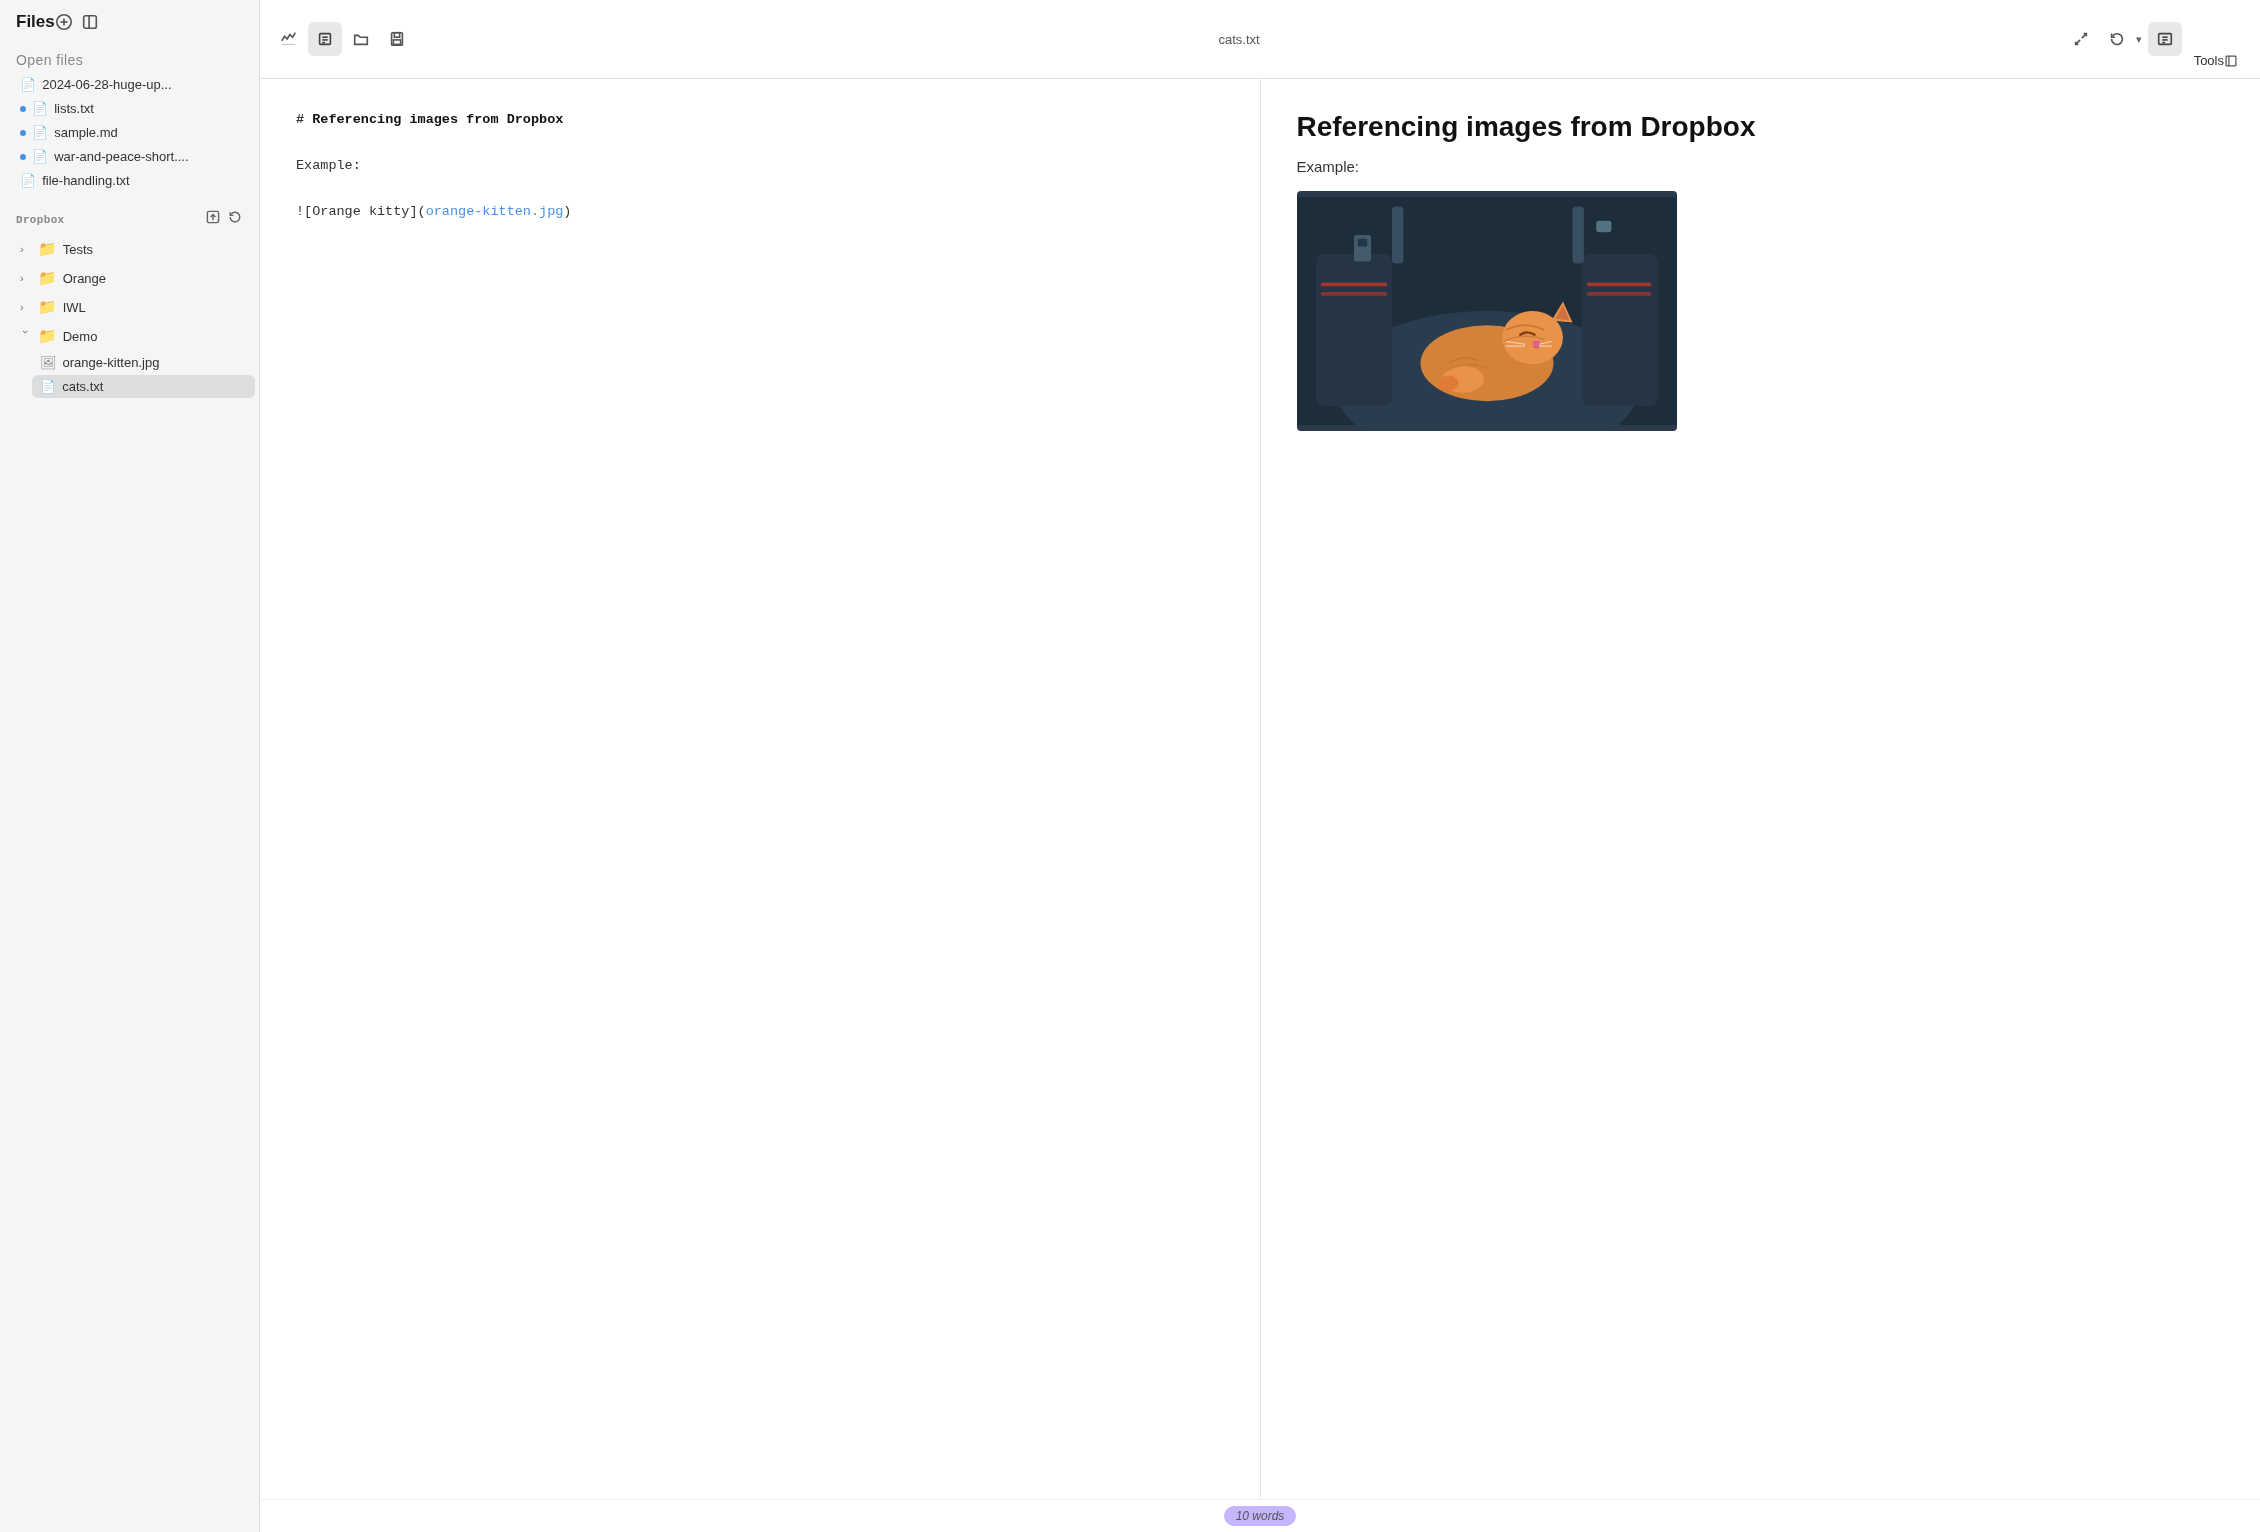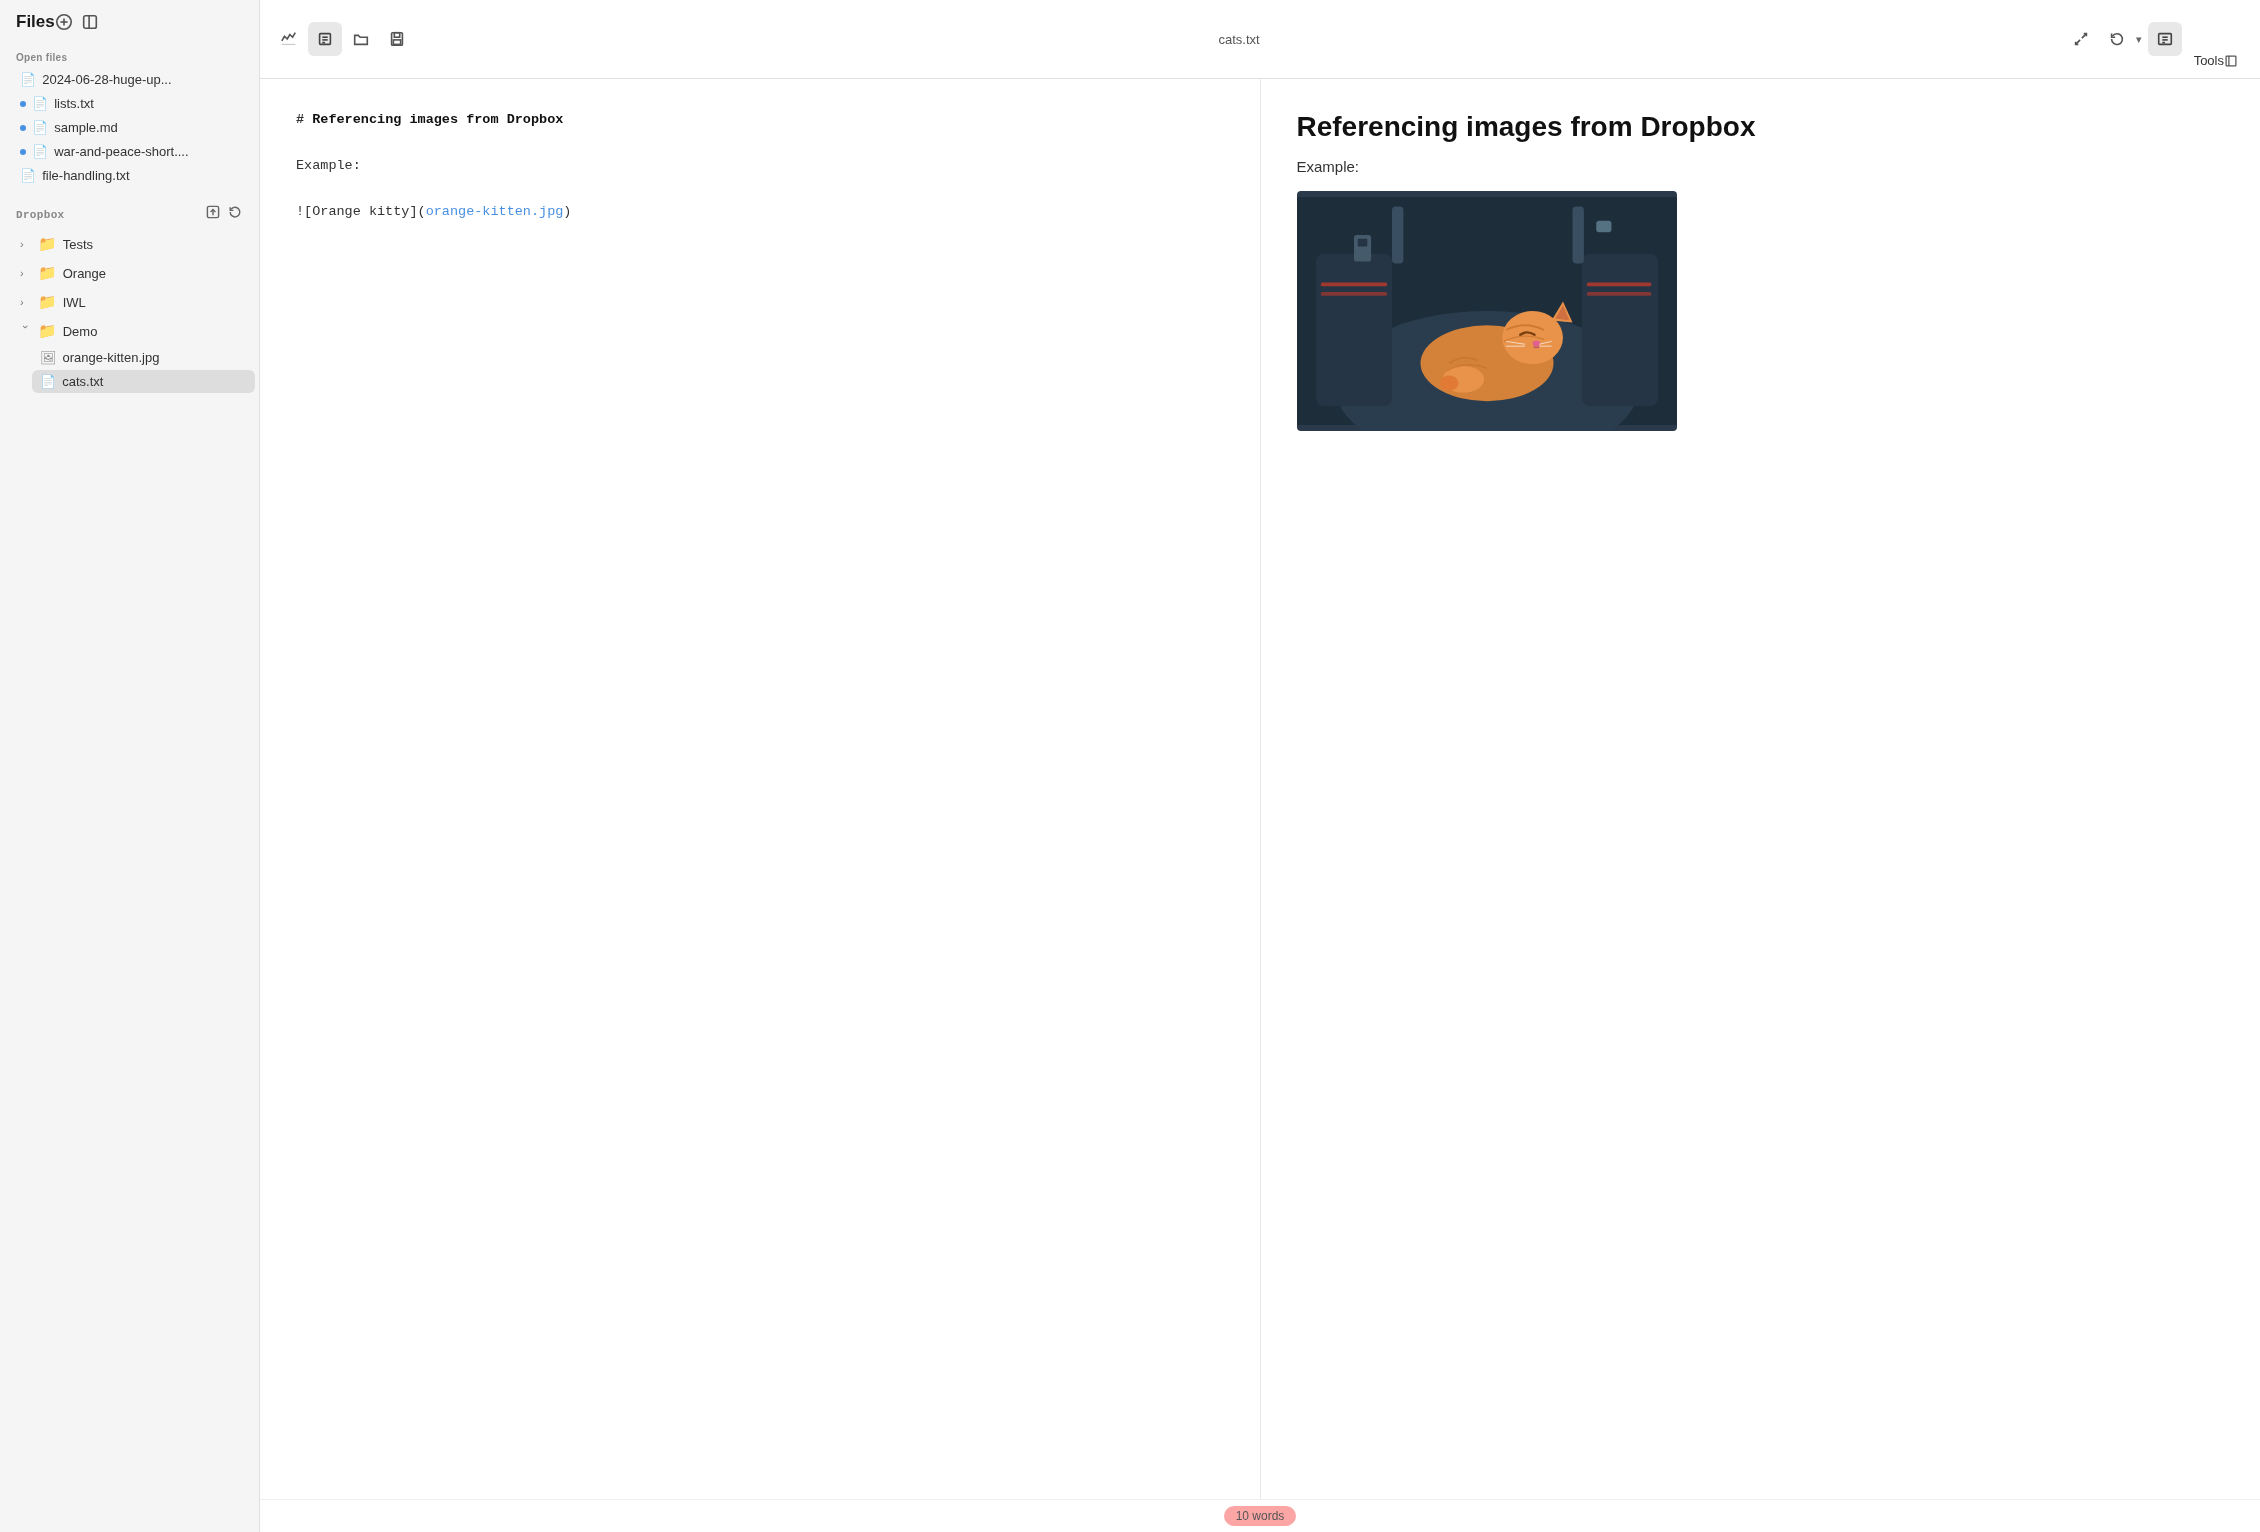--- a/index.html
+++ b/index.html
@@ -29,22 +29,22 @@
       gap: 8px;
     }
     .sidebar-header-icons span {
       cursor: pointer;
       font-size: 18px;
       color: #555;
       display: flex;
       align-items: center;
     }
     .section-label {
-      font-size: 10px;
-      font-weight: 700;
+      font-size: 14px;
+      font-weight: 400;
       color: #888;
       padding: 8px 16px 4px 16px;
       letter-spacing: 0.03em;
     }
     .open-files-list {
       list-style: none;
       padding: 0 0 8px 0;
     }
     .open-files-list li {
       display: flex;
@@ -243,25 +243,26 @@
     
     .word-count-bar {
       display: flex;
       justify-content: center;
       align-items: center;
       padding: 6px 0;
       background: #fff;
       border-top: 1px solid #f0f0f0;
     }
     .word-count-badge {
-      background: #fca5a5;
+      background: #c4b5fd;
       border-radius: 12px;
       padding: 3px 12px;
       font-size: 12px;
       color: #555;
+      font-style: italic;
     }
   </style>
 </head>
 <body>
 
 <div class="sidebar">
   <div class="sidebar-header">
     <span>Files</span>
     <div class="sidebar-header-icons">
       <span title="New file">

